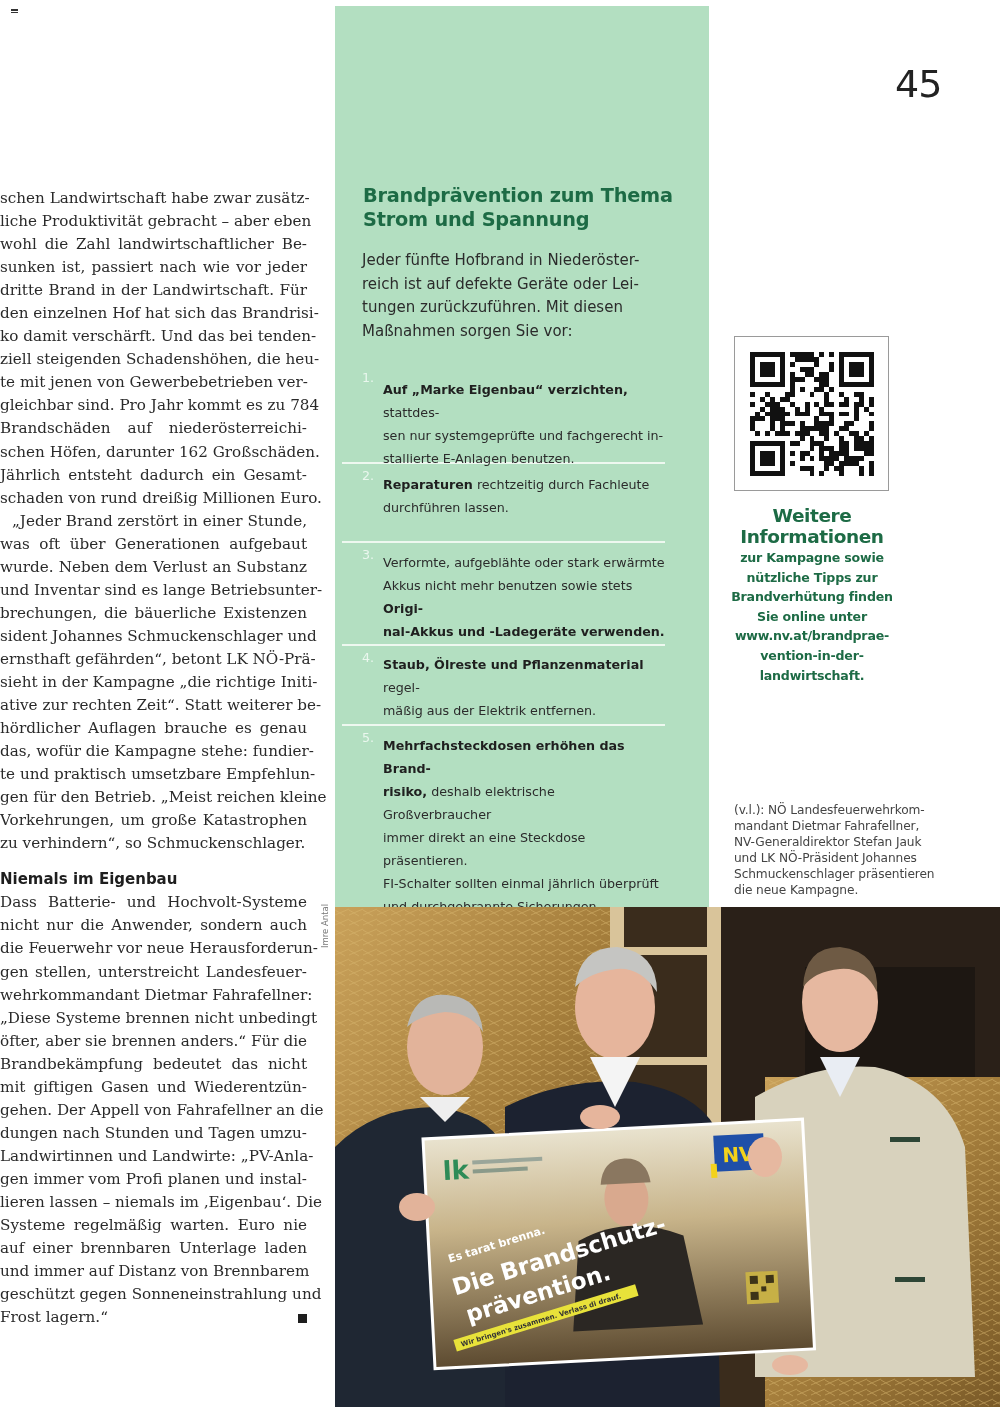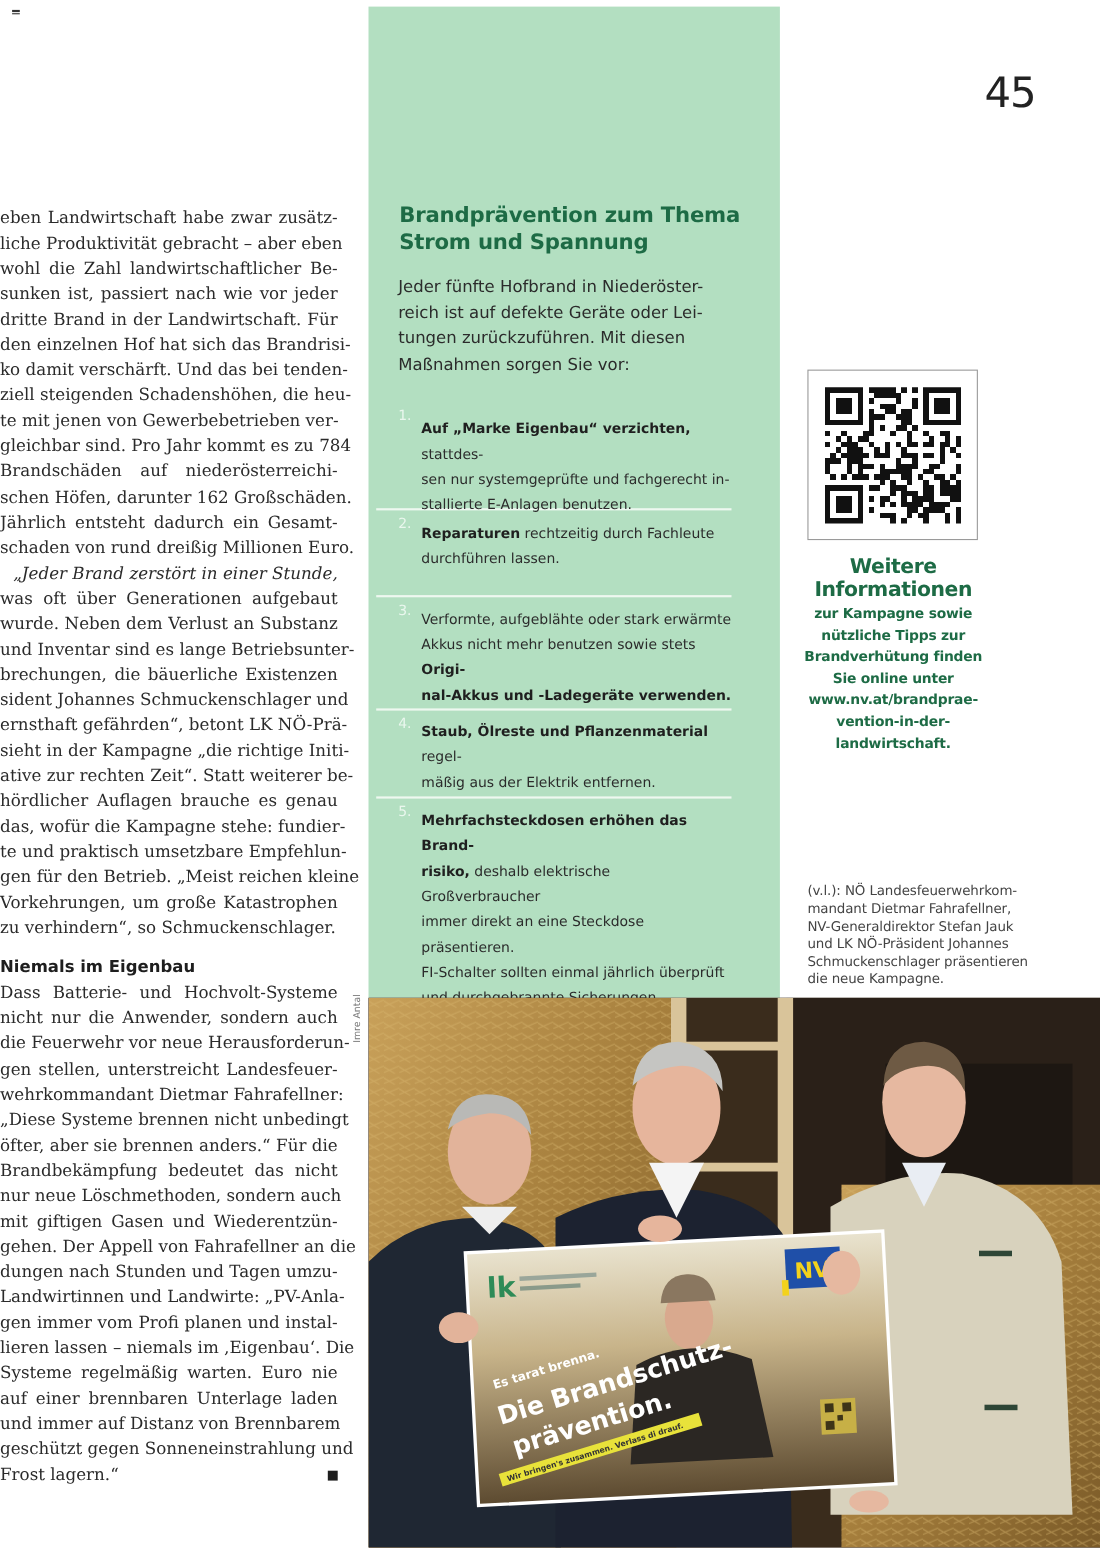--- a/index.html
+++ b/index.html
@@ -53,37 +53,37 @@
 
 <div class="menu-glyph">
     <i></i>
     <i></i>
   </div>
 
 <div class="page-number">45</div>
 
 <div class="article">
   <p id="p1">
-      <span class="line">eben Landwirtschaft habe zwar zusätz-</span>
+      <span class="line">schen Landwirtschaft habe zwar zusätz-</span>
       <span class="line">liche Produktivität gebracht – aber eben</span>
       <span class="line">wohl die Zahl landwirtschaftlicher Be-</span>
       <span class="line">sunken ist, passiert nach wie vor jeder</span>
       <span class="line">dritte Brand in der Landwirtschaft. Für</span>
       <span class="line">den einzelnen Hof hat sich das Brandrisi-</span>
       <span class="line">ko damit verschärft. Und das bei tenden-</span>
       <span class="line">ziell steigenden Schadenshöhen, die heu-</span>
       <span class="line">te mit jenen von Gewerbebetrieben ver-</span>
       <span class="line">gleichbar sind. Pro Jahr kommt es zu 784</span>
       <span class="line">Brandschäden auf niederösterreichi-</span>
       <span class="line">schen Höfen, darunter 162 Großschäden.</span>
       <span class="line">Jährlich entsteht dadurch ein Gesamt-</span>
       <span class="line last">schaden von rund dreißig Millionen Euro.</span>
     </p>
   <p id="p2">
-      <span class="line" style="text-indent: 12px; font-style: italic;">„Jeder Brand zerstört in einer Stunde,</span>
+      <span class="line" style="text-indent: 12px;">„Jeder Brand zerstört in einer Stunde,</span>
       <span class="line">was oft über Generationen aufgebaut</span>
       <span class="line">wurde. Neben dem Verlust an Substanz</span>
       <span class="line">und Inventar sind es lange Betriebsunter-</span>
       <span class="line">brechungen, die bäuerliche Existenzen</span>
       <span class="line">sident Johannes Schmuckenschlager und</span>
       <span class="line">ernsthaft gefährden“, betont LK NÖ-Prä-</span>
       <span class="line">sieht in der Kampagne „die richtige Initi-</span>
       <span class="line">ative zur rechten Zeit“. Statt weiterer be-</span>
       <span class="line">hördlicher Auflagen brauche es genau</span>
       <span class="line">das, wofür die Kampagne stehe: fundier-</span>
@@ -95,21 +95,20 @@
   <p class="subhead">Niemals im Eigenbau</p>
   <p id="p3">
       <span class="line">Dass Batterie- und Hochvolt-Systeme</span>
       <span class="line">nicht nur die Anwender, sondern auch</span>
       <span class="line">die Feuerwehr vor neue Herausforderun-</span>
       <span class="line">gen stellen, unterstreicht Landesfeuer-</span>
       <span class="line">wehrkommandant Dietmar Fahrafellner:</span>
       <span class="line">„Diese Systeme brennen nicht unbedingt</span>
       <span class="line">öfter, aber sie brennen anders.“ Für die</span>
       <span class="line">Brandbekämpfung bedeutet das nicht</span>
-      <span class="line">nur neue Löschmethoden, sondern auch</span>
       <span class="line">mit giftigen Gasen und Wiederentzün-</span>
       <span class="line">gehen. Der Appell von Fahrafellner an die</span>
       <span class="line">dungen nach Stunden und Tagen umzu-</span>
       <span class="line">Landwirtinnen und Landwirte: „PV-Anla-</span>
       <span class="line">gen immer vom Profi planen und instal-</span>
       <span class="line">lieren lassen – niemals im ‚Eigenbau‘. Die</span>
       <span class="line">Systeme regelmäßig warten. Euro nie</span>
       <span class="line">auf einer brennbaren Unterlage laden</span>
       <span class="line">und immer auf Distanz von Brennbarem</span>
       <span class="line">geschützt gegen Sonneneinstrahlung und</span>

